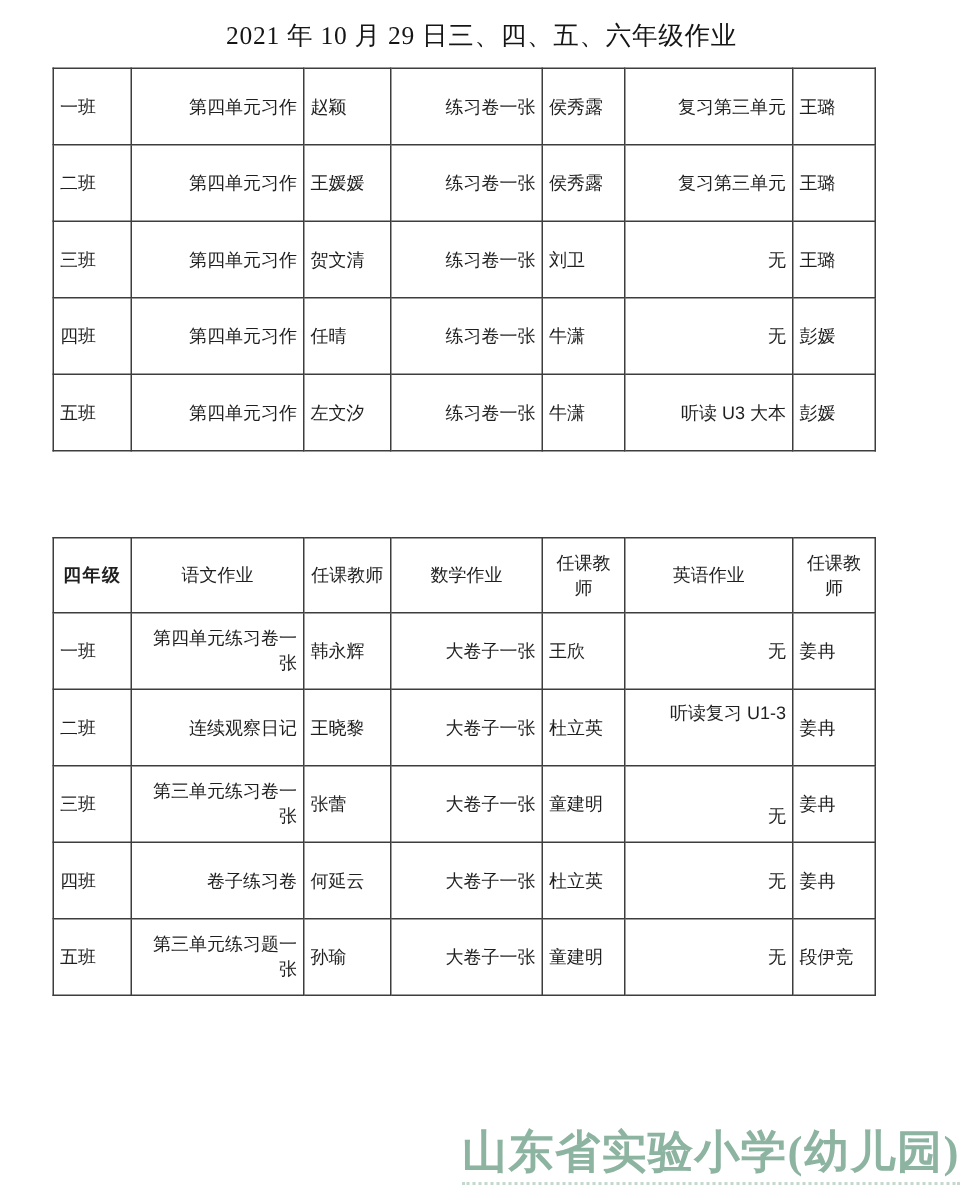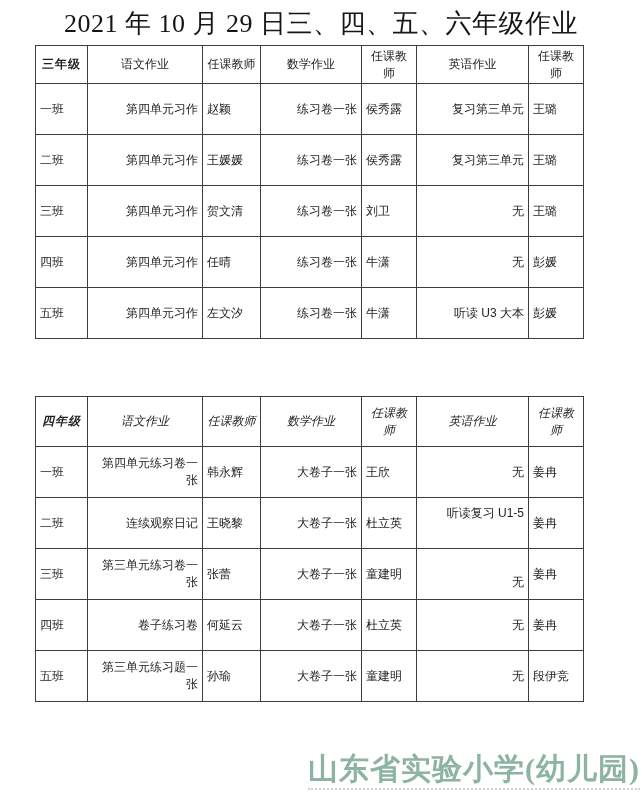--- a/index.html
+++ b/index.html
@@ -15,21 +15,21 @@
   .page {
     position: relative;
     width: 642px;
     height: 800px;
     background: #ffffff;
   }
   .doc-title {
     padding-top: 10px;
     text-align: center;
     font-family: "Liberation Serif", "DejaVu Serif", serif;
-    font-size: 26px;
+    font-size: 17px;
     line-height: 28px;
     color: #151515;
     letter-spacing: 0.5px;
   }
   table.homework {
     border-collapse: collapse;
     table-layout: fixed;
     margin-left: 35px;
     width: 548px;
   }
@@ -43,21 +43,21 @@
   }
   
   tr.header-row td { text-align: center; font-size: 12px; }
   td.grade-cell { font-weight: bold; font-size: 15px; letter-spacing: 1px; }
   
   td.c0, td.c2, td.c4, td.c6 { text-align: left; }
   td.c1, td.c3, td.c5 { text-align: right; padding-left: 6px; }
   
   [data-table-index="0"] tr.header-row { height: 38px; }
   [data-table-index="0"] tr.data-row  { height: 51px; }
-  [data-table-index="1"] tr.header-row { height: 50px; font-style: italic; }
+  [data-table-index="1"] tr.header-row { height: 50px; }
   [data-table-index="1"] tr.data-row  { height: 51px; }
   [data-table-index="0"] { margin-top: 7px; }
   [data-table-index="1"] { margin-top: 57px; }
   
   [data-table-index="1"] tbody tr:nth-child(3) td:nth-child(6) { vertical-align: top; padding-top: 7px; }
   [data-table-index="1"] tbody tr:nth-child(4) td:nth-child(6) { vertical-align: bottom; padding-bottom: 8px; }
   
   .footer {
     position: absolute;
     right: 2px;
@@ -96,29 +96,20 @@
     <colgroup>
       <col style="width:52px">
         <col style="width:115px">
         <col style="width:58px">
       <col style="width:101px">
         <col style="width:55px">
         <col style="width:112px">
         <col style="width:55px">
     </colgroup>
     <tbody>
-        <tr class="header-row">
-          <td class="grade-cell">三年级</td>
-          <td>语文作业</td>
-          <td>任课教师</td>
-          <td>数学作业</td>
-          <td>任课教师</td>
-          <td>英语作业</td>
-          <td>任课教师</td>
-        </tr>
         <tr class="data-row">
           <td class="c0">一班</td>
           <td class="c1">第四单元习作</td>
           <td class="c2">赵颖</td>
           <td class="c3">练习卷一张</td>
           <td class="c4">侯秀露</td>
           <td class="c5">复习第三单元</td>
           <td class="c6">王璐</td>
         </tr>
         <tr class="data-row">
@@ -188,21 +179,21 @@
           <td class="c4">王欣</td>
           <td class="c5">无</td>
           <td class="c6">姜冉</td>
         </tr>
         <tr class="data-row">
           <td class="c0">二班</td>
           <td class="c1">连续观察日记</td>
           <td class="c2">王晓黎</td>
           <td class="c3">大卷子一张</td>
           <td class="c4">杜立英</td>
-          <td class="c5">听读复习 U1-5</td>
+          <td class="c5">听读复习 U1-3</td>
           <td class="c6">姜冉</td>
         </tr>
         <tr class="data-row">
           <td class="c0">三班</td>
           <td class="c1">第三单元练习卷一张</td>
           <td class="c2">张蕾</td>
           <td class="c3">大卷子一张</td>
           <td class="c4">童建明</td>
           <td class="c5">无</td>
           <td class="c6">姜冉</td>

